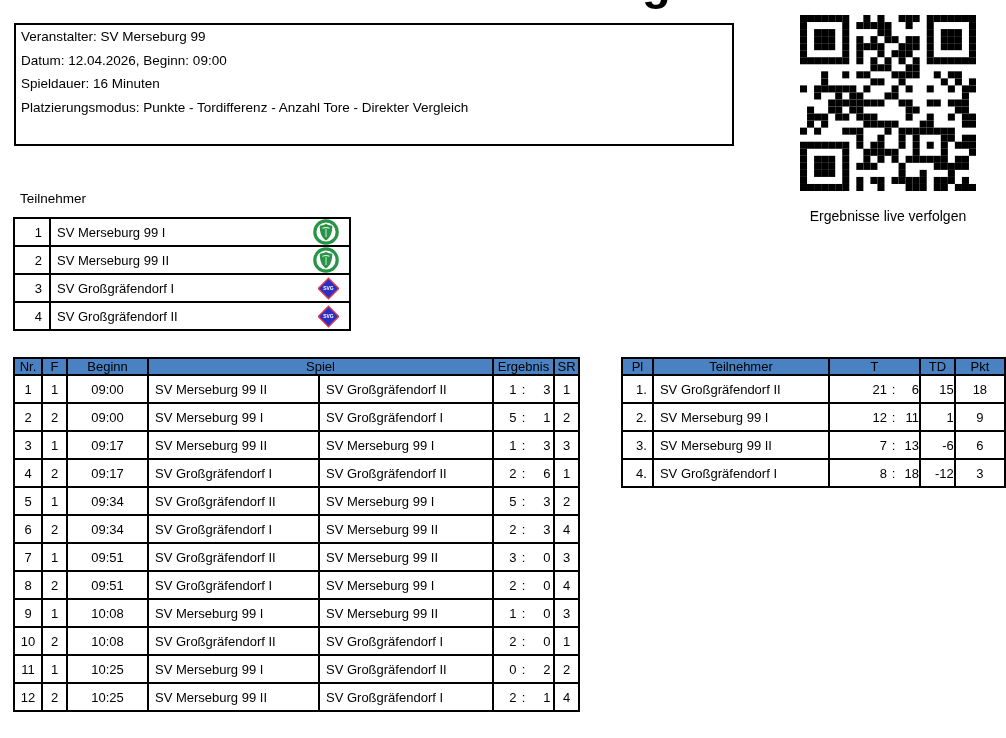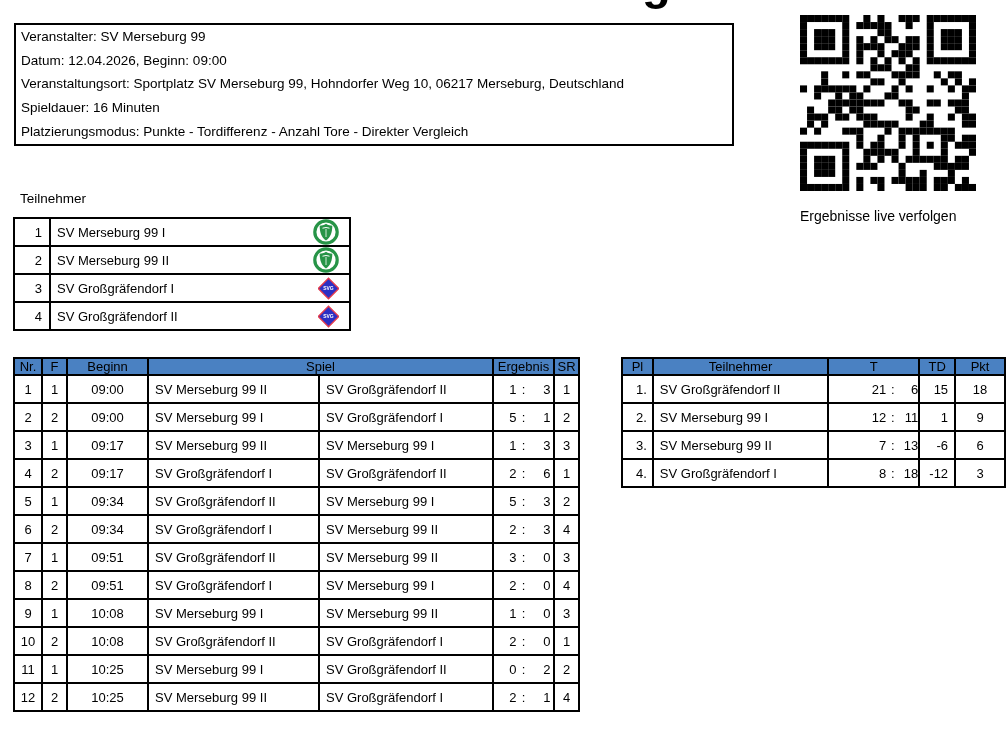--- a/index.html
+++ b/index.html
@@ -15,21 +15,21 @@
   .title-clip span { position:absolute; left:12px; top:-45px; font-size:47px; font-weight:bold; }
 
   
   .info-box {
     position:absolute; left:14px; top:23px; width:720px; height:123px;
     border:2px solid #000; padding:0 6px 0 5px;
   }
   .info-box p { font-size:13.5px; line-height:23.7px; white-space:nowrap; }
 
   
-  .qr-wrap { position:absolute; left:800px; top:15px; width:176px; }
+  .qr-wrap { position:absolute; left:800px; top:15px; width:176px; text-align:center; }
   .qr-svg rect { fill:#000; }
   .qr-caption { margin-top:13px; font-size:14px; white-space:nowrap; }
 
   
   table { border-collapse:collapse; background:#fff; }
   th, td { border:2px solid #000; font-size:13px; font-weight:normal; padding:0; }
   th { background: var(--header-blue, #4a81c2); height:14px; text-align:center; }
 
   
   .participants-title { position:absolute; left:20px; top:191px; font-size:13.5px; }
@@ -53,34 +53,33 @@
 
   
   .standings { position:absolute; left:621px; top:357px; table-layout:fixed; }
   .standings td { height:28px; }
   .st-pl  { text-align:right; padding-right:5px; }
   .st-name{ text-align:left; padding-left:6px; white-space:nowrap; overflow:hidden; }
   .t-flex { display:flex; align-items:center; justify-content:center; height:100%;margin-left:35px; }
   .t-flex .t-l { width:22px; text-align:right; }
   .t-flex .colon { width:13px; text-align:center; }
   .t-flex .t-r { width:19px; text-align:right; }
-  .st-td  { text-align:right; padding-right:6px; }
+  .st-td  { text-align:right; }
   .st-pkt { text-align:center; }
 </style>
 </head>
 <body>
 
 <div class="title-clip">
   <span>g</span>
 </div>
 
 <div class="info-box">
   <p>Veranstalter: SV Merseburg 99</p>
   <p>Datum: 12.04.2026, Beginn: 09:00</p>
-  <p>Veranstaltungsort: Sportplatz SV Merseburg 99, Hohndorfer Weg 10, 06217 Merseburg, Deutschland</p>
   <p>Spieldauer: 16 Minuten</p>
   <p>Platzierungsmodus: Punkte - Tordifferenz - Anzahl Tore - Direkter Vergleich</p>
 </div>
 
 <div class="qr-wrap">
   <svg class="qr-svg" id="qr" width="176" height="176" viewBox="0 0 175 175">
       <rect x="0" y="0" width="7" height="7"></rect>
       <rect x="7" y="0" width="7" height="7"></rect>
       <rect x="14" y="0" width="7" height="7"></rect>
       <rect x="21" y="0" width="7" height="7"></rect>

